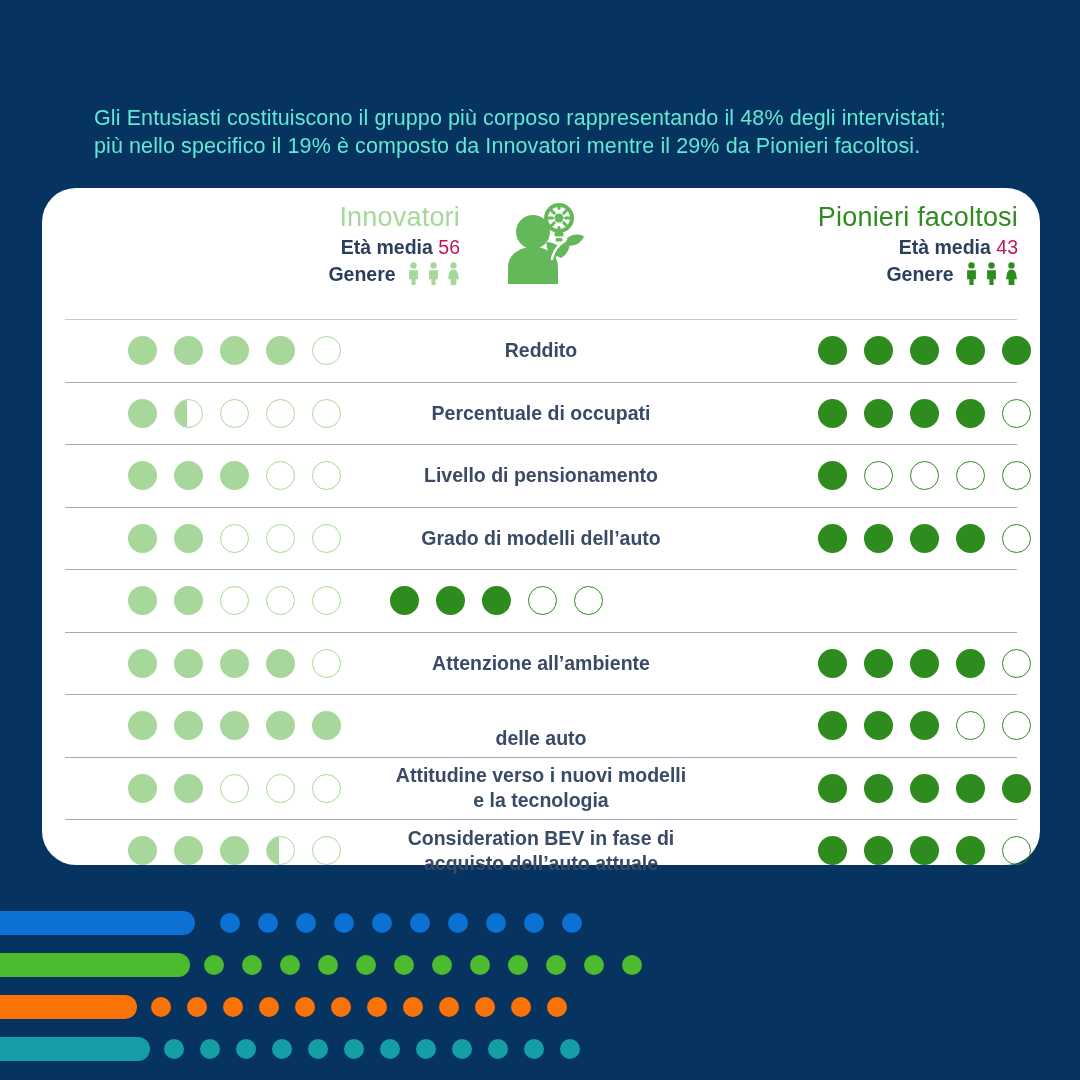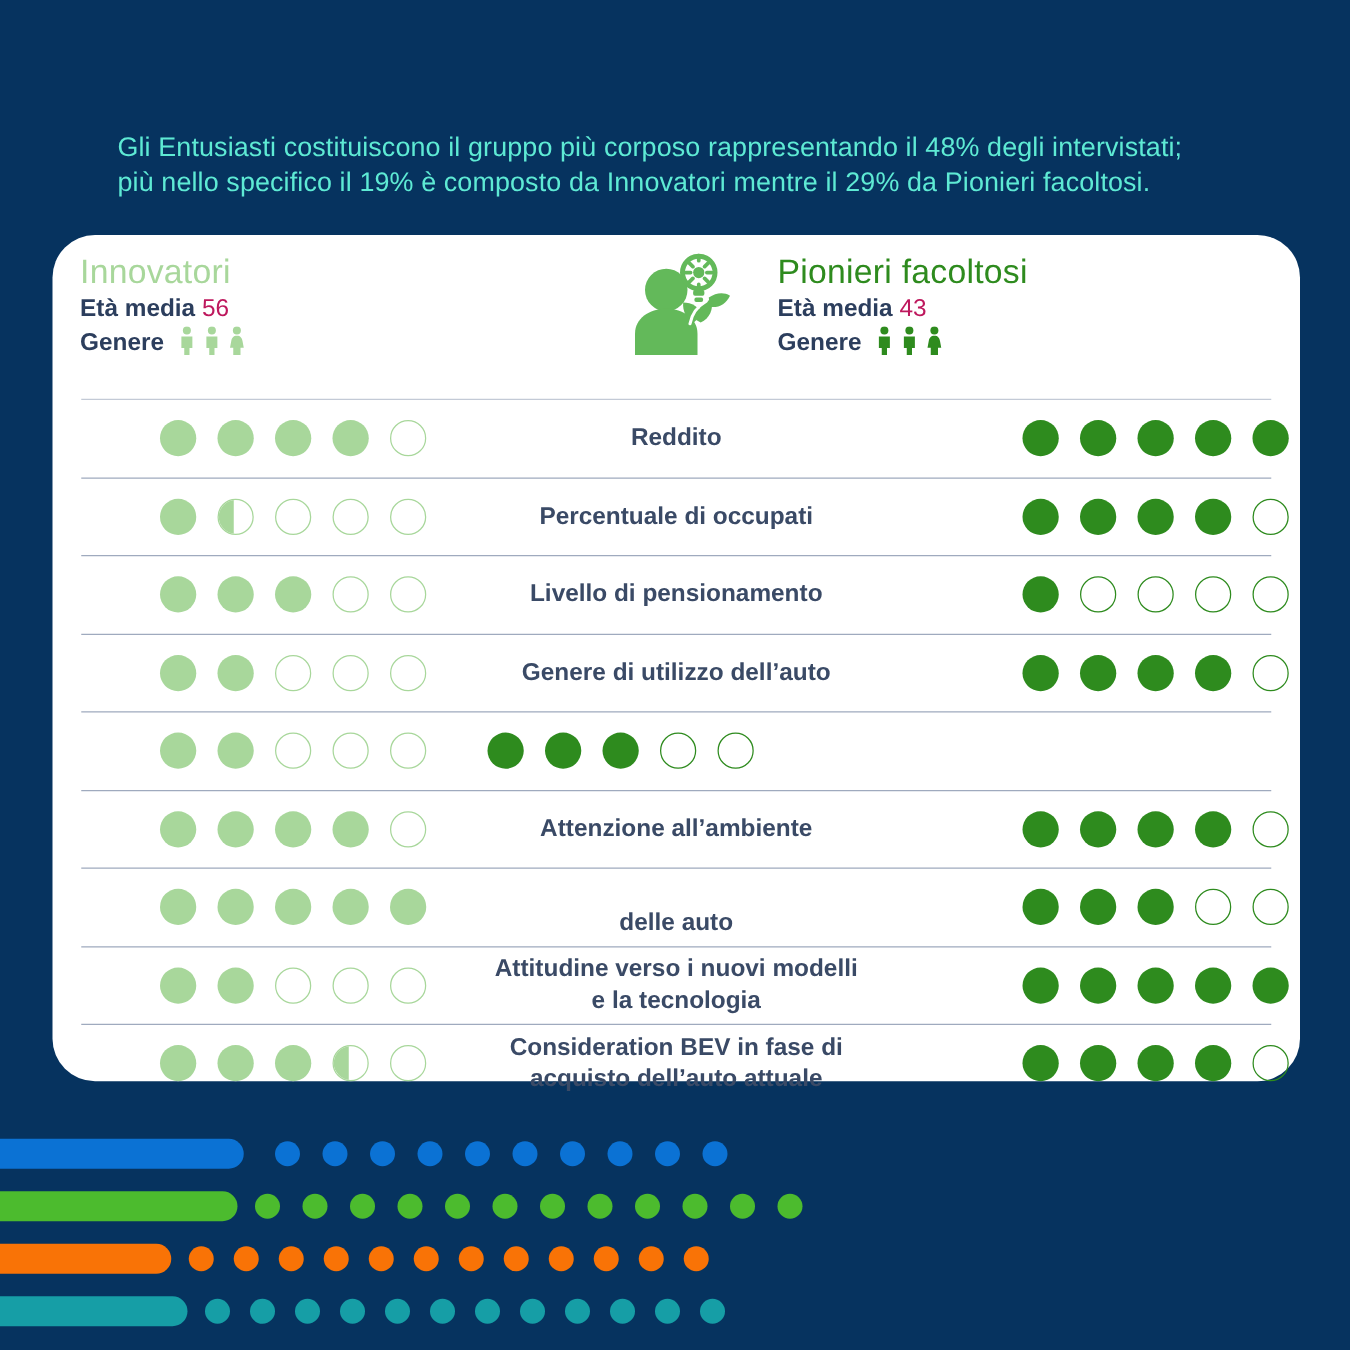--- a/index.html
+++ b/index.html
@@ -40,21 +40,21 @@
 
   
   .card-header {
     position: relative;
     height: 113px;
   }
 
   .col-head {
     position: absolute;
     top: 12px;
-    text-align: left;
+    text-align: right;
   }
   .col-head.left  { left: 22px;  width: 396px; }
   .col-head.right { right: 22px; width: 396px; }
 
   .col-title {
     font-size: 27px;
     line-height: 34px;
     letter-spacing: 0.2px;
   }
   .col-title.innov  { color: #A8D79B; }
@@ -316,21 +316,21 @@
         </div>
       </div>
       <div class="row">
         <div class="dots left">
           <div class="dot full-l"></div>
           <div class="dot full-l"></div>
           <div class="dot empty-l"></div>
           <div class="dot empty-l"></div>
           <div class="dot empty-l"></div>
         </div>
-        <div class="label"><span>Genere di utilizzo dell’auto</span></div>
+        <div class="label"><span>Grado di modelli dell’auto</span></div>
         <div class="dots right">
           <div class="dot full-r"></div>
           <div class="dot full-r"></div>
           <div class="dot full-r"></div>
           <div class="dot full-r"></div>
           <div class="dot empty-r"></div>
         </div>
       </div>
       <div class="row">
         <div class="dots left">

